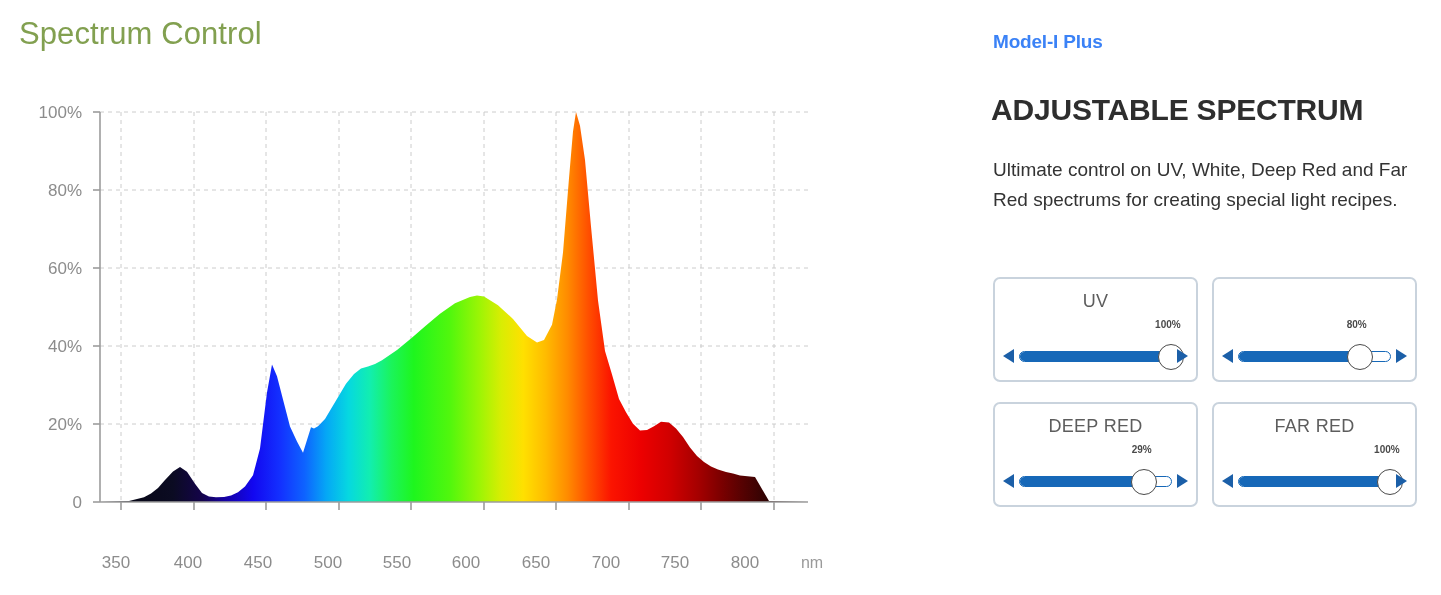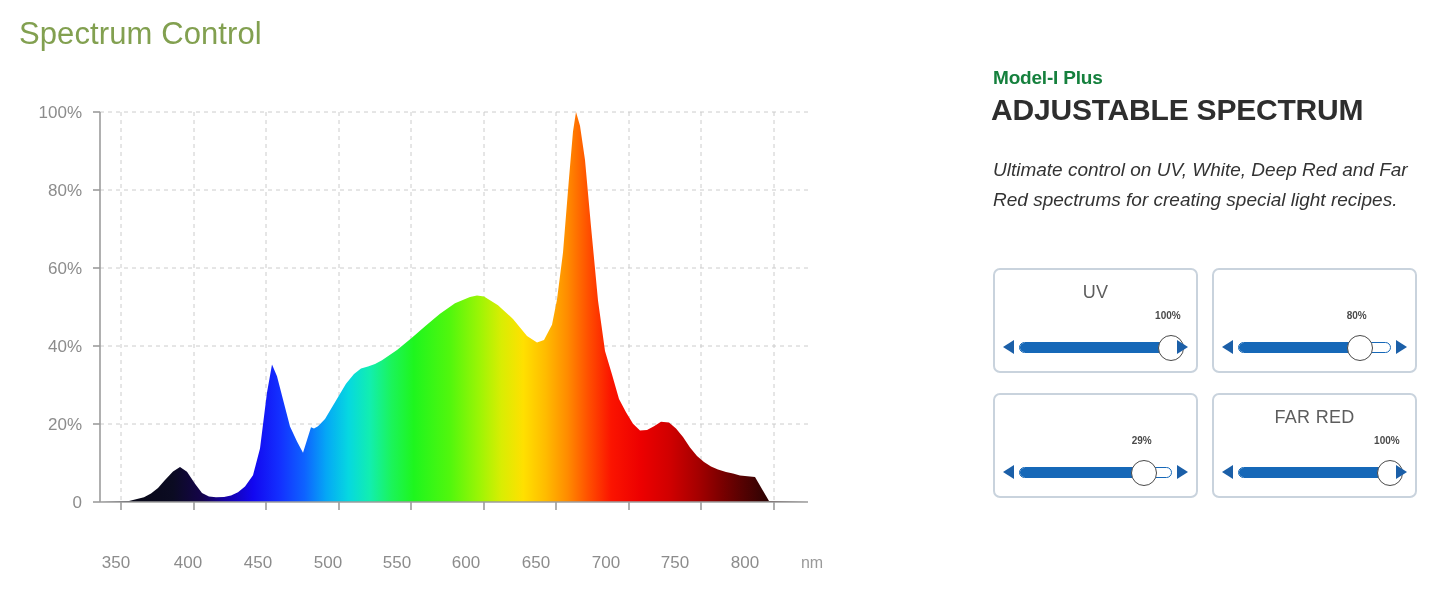--- a/index.html
+++ b/index.html
@@ -62,24 +62,23 @@
     top: 0;
     width: 440px;
     height: 595px;
   }
   #model-name {
     position: absolute;
     left: 2px;
     top: 31px;
     font-size: 19px;
     font-weight: bold;
-    color: #15803d;
+    color: #3b82f6;
     white-space: nowrap;
     letter-spacing: -0.2px;
-    margin-top: 36px;
   }
   #headline {
     position: absolute;
     left: 0px;
     top: 58px;
     width: 430px;
     font-size: 30px;
     font-weight: bold;
     line-height: 39px;
     color: #2e2e2e;
@@ -87,28 +86,27 @@
     margin-top: 32px;
   }
   #description {
     position: absolute;
     left: 2px;
     top: 155px;
     width: 432px;
     font-size: 19px;
     line-height: 30px;
     color: #333333;
-    font-style: italic;
   }
 
   
   #slider-grid {
     position: absolute;
     left: 2px;
-    top: 268px;
+    top: 277px;
     width: 424px;
     display: grid;
     grid-template-columns: 205px 205px;
     grid-template-rows: 105px 105px;
     column-gap: 14px;
     row-gap: 20px;
   }
   .slider-card {
     box-sizing: border-box;
     border: 2px solid #c9d3dd;
@@ -351,20 +349,21 @@
           <div class="arrow-left"></div>
           <div class="track">
             <div class="track-fill" style="width:80%;"></div>
             <div class="knob" style="left:80%;"></div>
           </div>
           <div class="arrow-right"></div>
         </div>
       </div>
 
       <div class="slider-card">
+        <div class="slider-label">DEEP RED</div>
         <div class="slider-value" style="left:73%;">29%</div>
         <div class="slider-row">
           <div class="arrow-left"></div>
           <div class="track">
             <div class="track-fill" style="width:82%;"></div>
             <div class="knob" style="left:82%;"></div>
           </div>
           <div class="arrow-right"></div>
         </div>
       </div>

